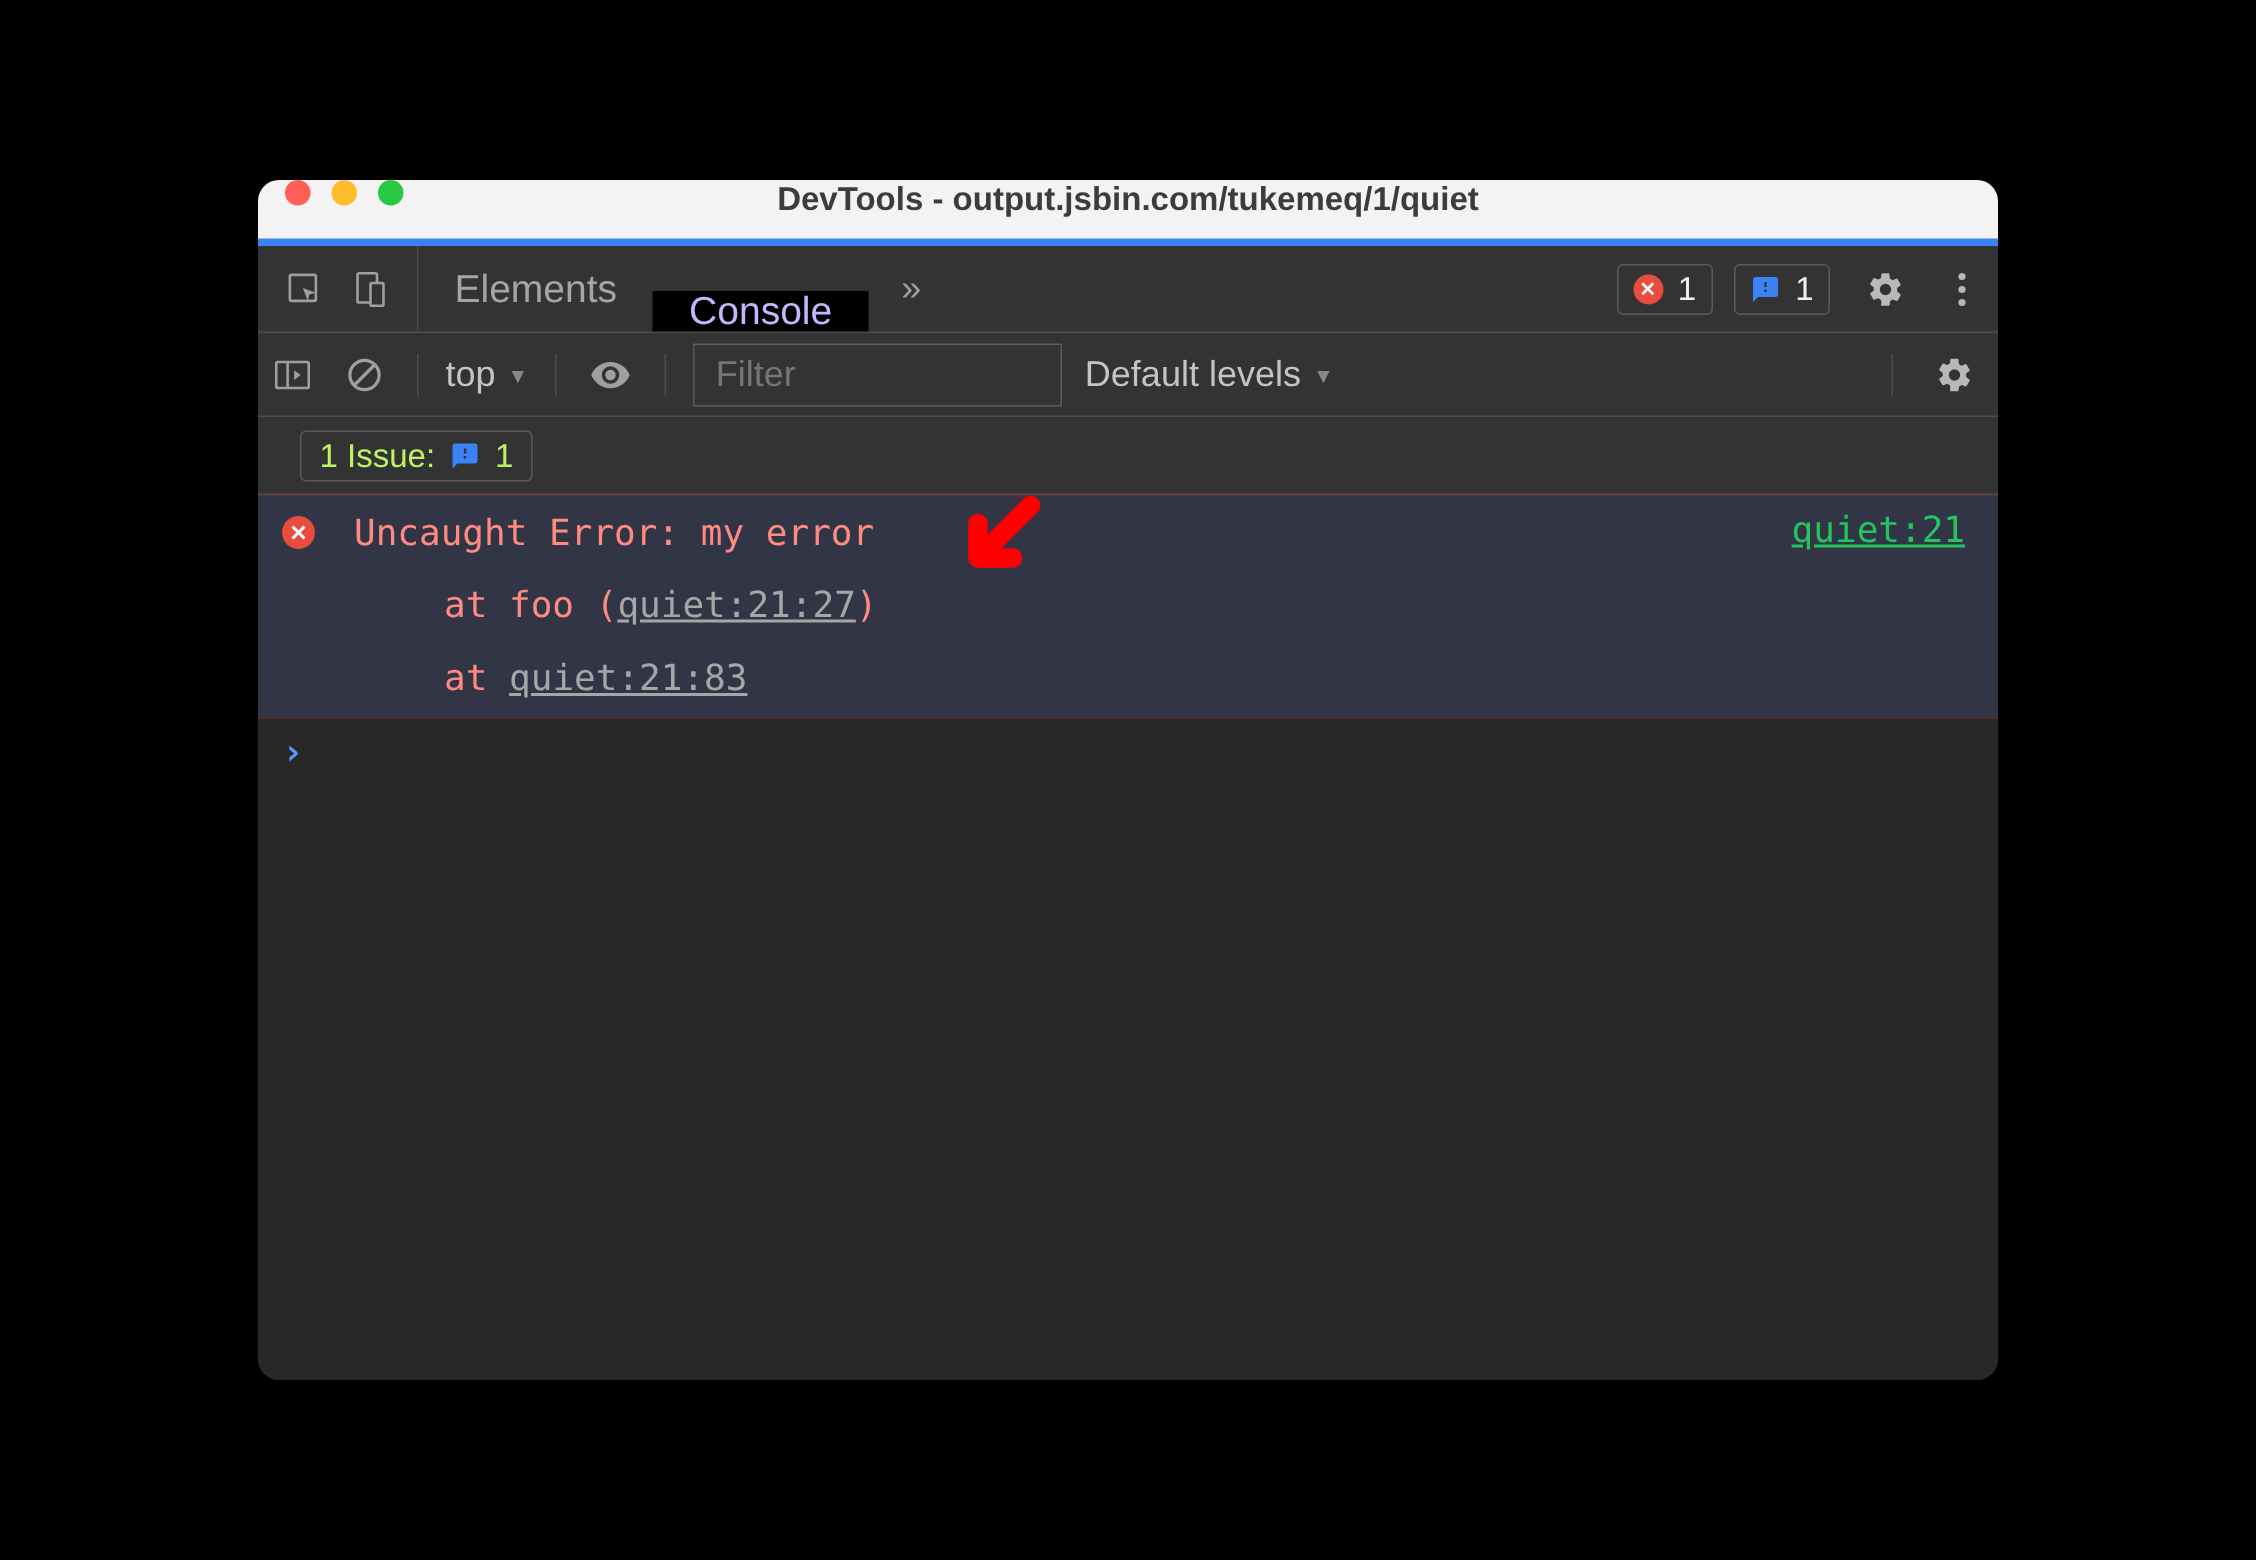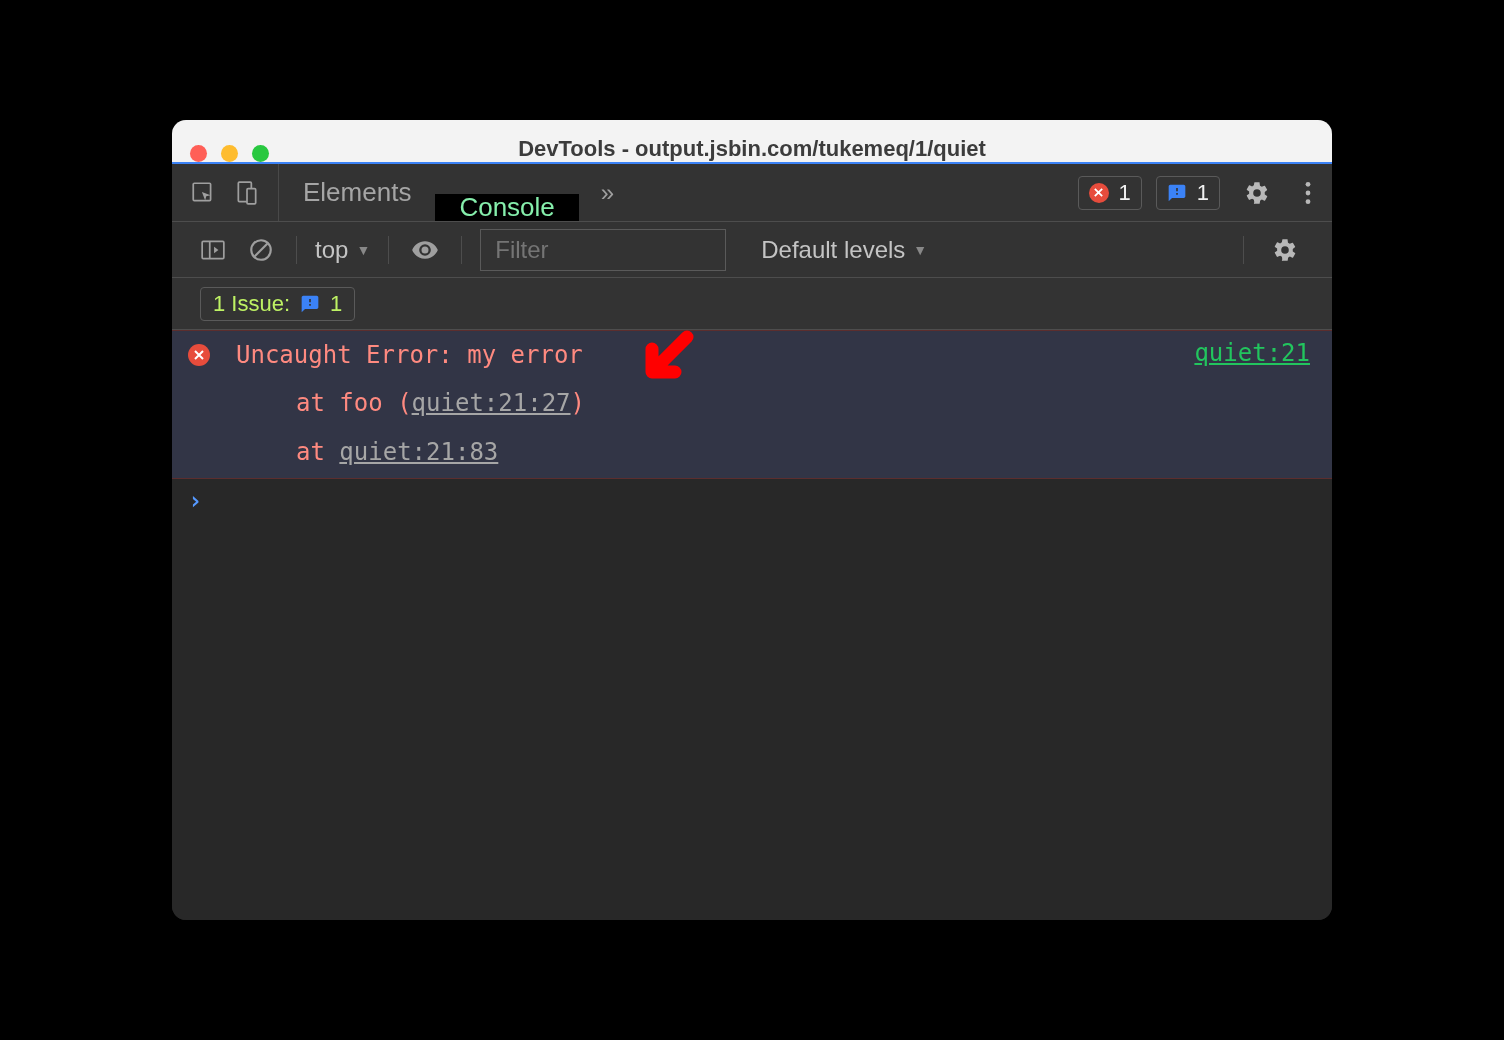--- a/index.html
+++ b/index.html
@@ -19,23 +19,23 @@
       border-radius: 14px;
       overflow: hidden;
       box-shadow: 0 30px 80px rgba(0,0,0,0.6);
       display: flex;
       flex-direction: column;
     }
     .titlebar {
       background: #f3f3f3;
       height: 44px;
       display: flex;
-      align-items: flex-end;
+      align-items: flex-start;
       position: relative;
-      border-bottom: 2px solid #3b82f6;
+      border-bottom: 5px solid #3b82f6;
     }
     .traffic-lights {
       position: absolute;
       left: 18px;
       display: flex;
       gap: 14px;
     }
     .light { width: 17px; height: 17px; border-radius: 50%; }
     .light.red { background: #ff5f57; }
     .light.yellow { background: #febc2e; }
@@ -65,21 +65,21 @@
     .panel-tab {
       display: flex;
       align-items: center;
       padding: 0 24px;
       color: #a5a5a5;
       font-size: 26px;
       cursor: pointer;
     }
     .panel-tab.active {
       background: #000;
-      color: #86efac;
+      color: #c4b5fd;
       margin-top: 30px;
     }
     .overflow-icon {
       display: flex;
       align-items: center;
       padding: 0 22px;
       color: #9f9f9f;
       font-size: 24px;
     }
     .tab-right {
@@ -109,21 +109,21 @@
     .gear-icon, .dots-icon {
       color: #b8b8b8;
       padding: 0 10px;
       display:flex; align-items:center;
     }
     .toolbar {
       background: #333;
       height: 56px;
       display: flex;
       align-items: center;
-      padding: 0 24px;
+      padding: 0 6px;
       gap: 14px;
       border-bottom: 1px solid #4d4d4d;
     }
     .tb-icon { color: #9f9f9f; display: flex; align-items: center; padding: 0 4px; }
     .tb-divider { width: 1px; height: 28px; background: #4d4d4d; margin: 0 4px; }
     .context-selector {
       color: #c4c4c4;
       font-size: 24px;
       display: flex;
       align-items: center;
@@ -134,21 +134,21 @@
       background: transparent;
       color: #e5e5e5;
       font-size: 24px;
       padding: 6px 14px;
       width: 246px;
       outline: none;
     }
     .levels-selector {
       color: #c4c4c4;
       font-size: 24px;
-      margin-left: 21px;
+      margin-left: 1px;
       display: flex;
       align-items: center;
       gap: 8px;
     }
     .issues-row {
       background: #333;
       height: 52px;
       display: flex;
       align-items: center;
       padding: 0 28px;

